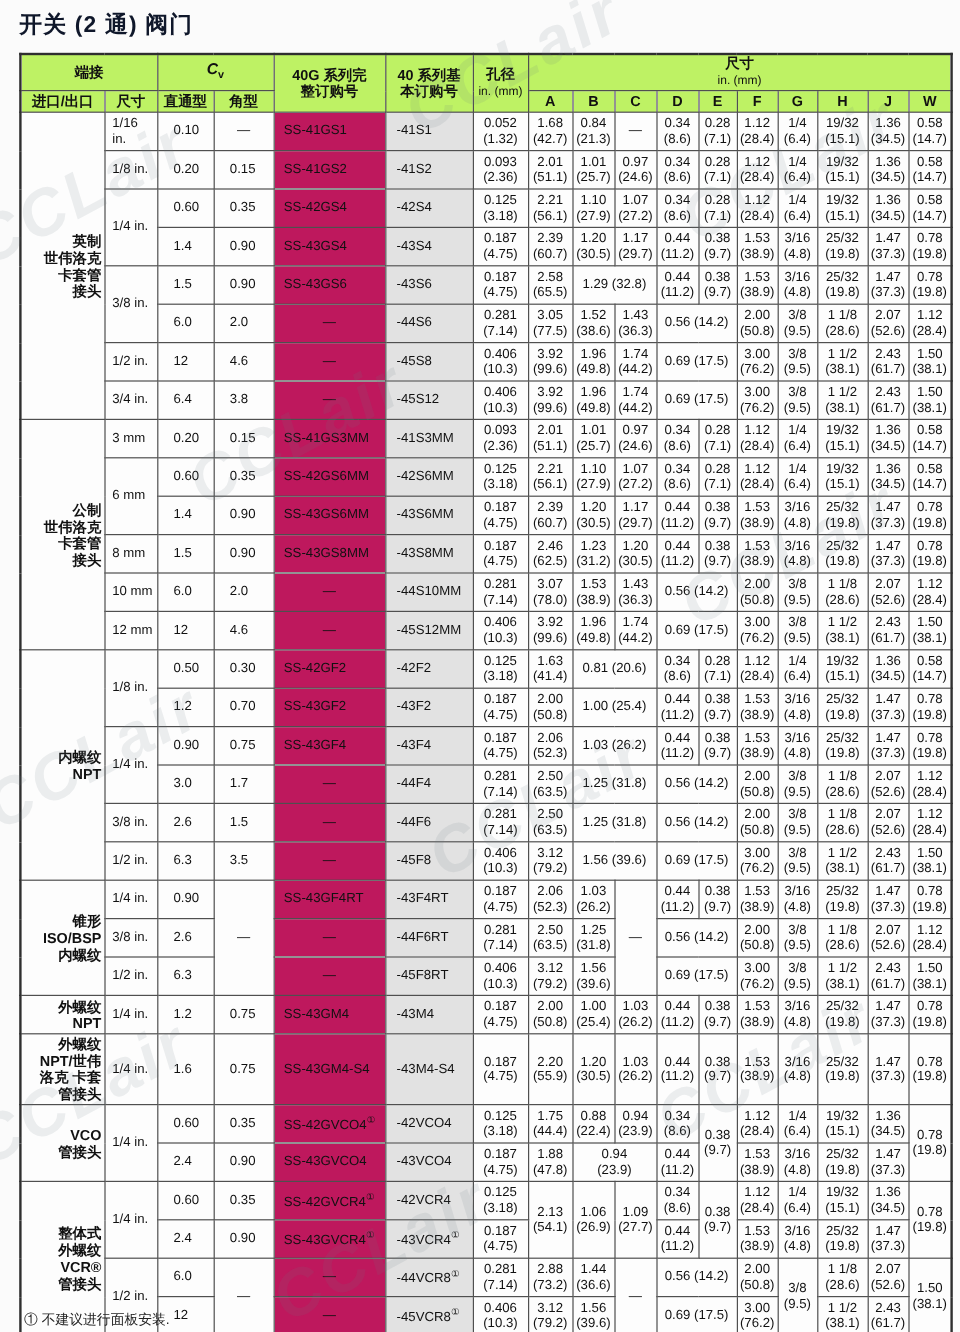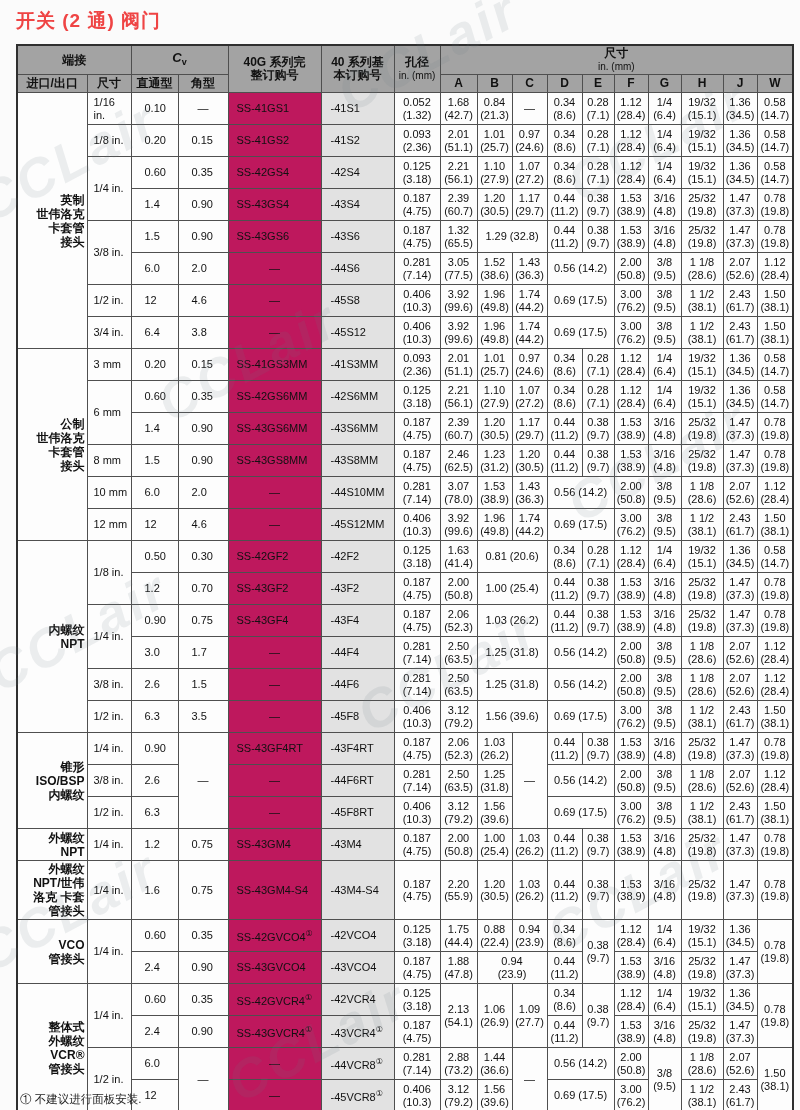--- a/index.html
+++ b/index.html
@@ -5,38 +5,38 @@
   html,body { margin:0; padding:0; }
   body {
     width:800px; height:1110px;
     background:#fbfbfb;
     font-family:"Liberation Sans", sans-serif;
     position:relative; overflow:hidden;
     color:#111;
   }
   .page-title {
     position:absolute; left:16px; top:8px;
-    font-size:19px; font-weight:bold; color:#ef4444;
+    font-size:19px; font-weight:bold; color:#0f172a;
     letter-spacing:1px;
   }
   table.spec {
     position:absolute; left:16px; top:44px;
     width:776px; table-layout:fixed;
     border-collapse:collapse;
     border:2px solid #2f2f2f;
   }
   .spec th, .spec td {
     border:1px solid #4f4f4f;
     font-size:11px; line-height:12.5px;
     text-align:center; vertical-align:middle;
     white-space:pre-line;
     padding:1px 2px;
     overflow:hidden;
   }
-  .spec thead th { background:#a3a3a3; font-weight:bold; font-size:12px; line-height:13px; }
+  .spec thead th { background:#bef264; font-weight:bold; font-size:12px; line-height:13px; }
   .spec thead tr.h1 { height:26px; }
   .spec thead tr.h2 { height:18px; }
   .unit { font-weight:normal; font-size:10px;margin-top:12px; }
   .cvhead i { font-style:italic; font-size:13px; }
   .cvhead sub { font-size:9px; }
   .spec td { height:29px; background:#fdfdfd; }
   tr.tall td { height:54px; }
   td.grp { font-weight:bold; font-size:12px; line-height:14px;text-align:right; }
   td.size { text-align:left; padding-left:6px; }
   td.cv { text-align:left; padding-left:13px; }
@@ -230,21 +230,21 @@
 (19.8)</td>
       </tr>
       <tr>
         <td rowspan="2" class="size">3/8 in.</td>
         <td class="cv">1.5</td>
         <td class="cv">0.90</td>
         <td class="ordg">SS-43GS6</td>
         <td class="ord">-43S6</td>
         <td>0.187
 (4.75)</td>
-        <td>1.32
+        <td>2.58
 (65.5)</td>
         <td colspan="2">1.29 (32.8)</td>
         <td>0.44
 (11.2)</td>
         <td>0.38
 (9.7)</td>
         <td>1.53
 (38.9)</td>
         <td>3/16
 (4.8)</td>

